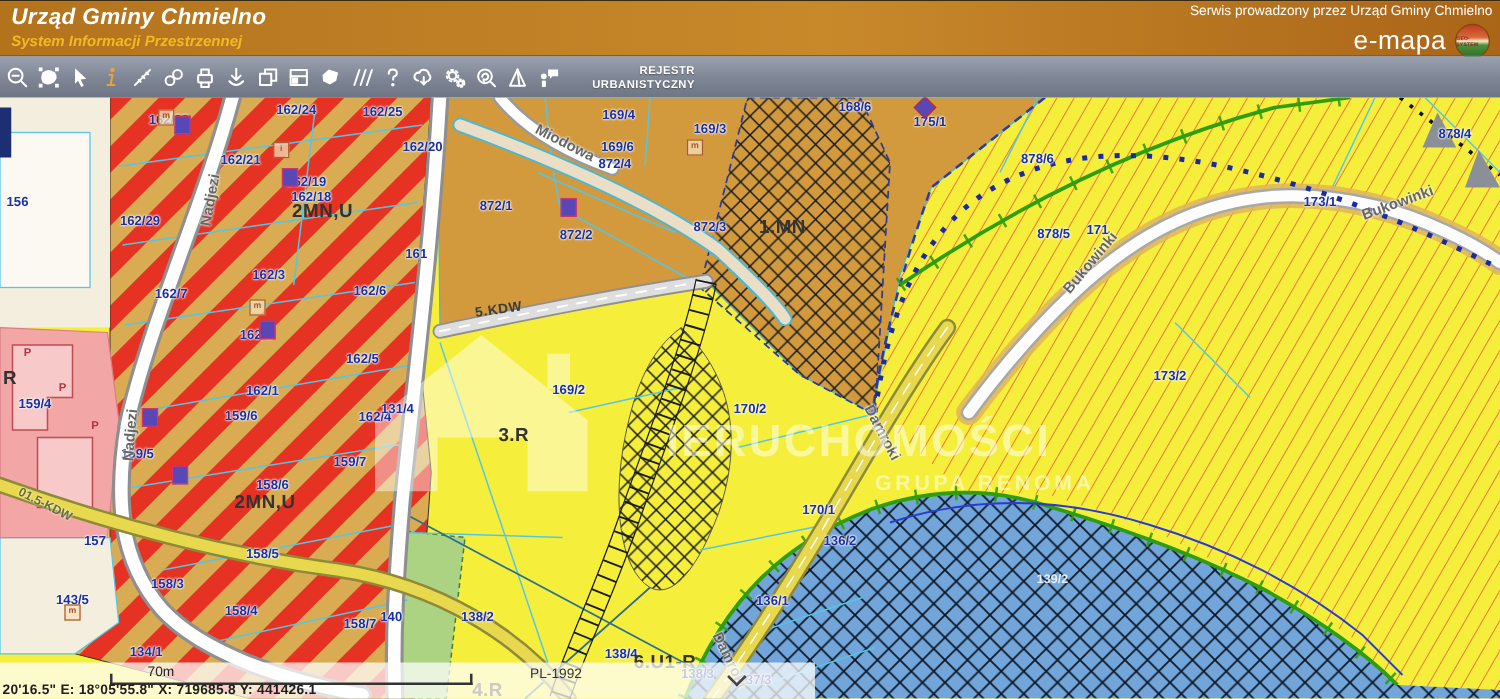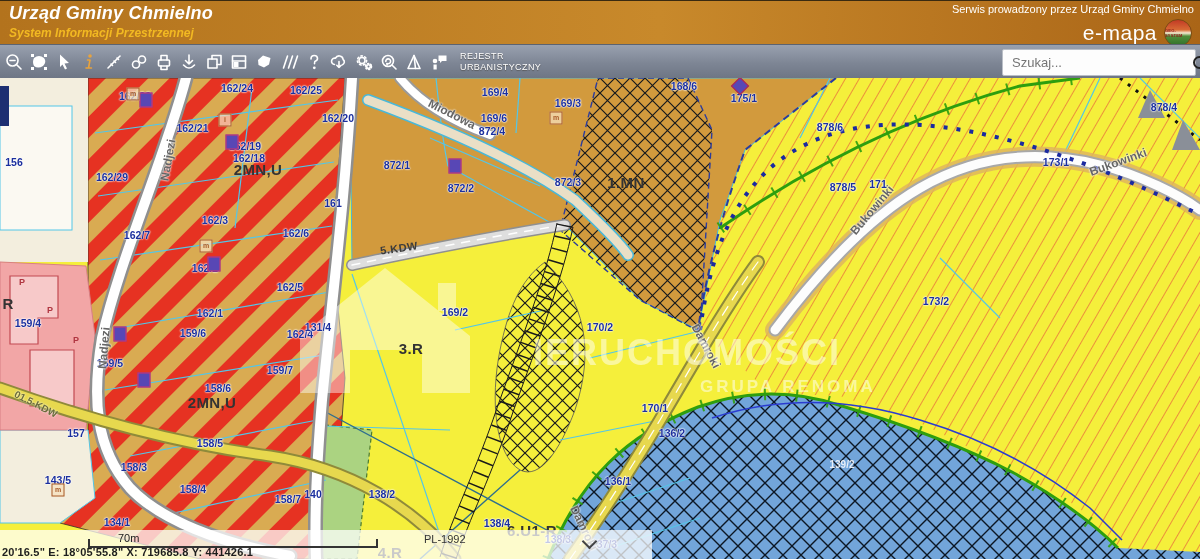--- a/index.html
+++ b/index.html
@@ -24,22 +24,22 @@
   #toolbar{position:absolute;left:0;top:44px;width:1200px;height:34px;
     background:linear-gradient(180deg,#99a1af 0%,#7d8594 55%,#6d7584 100%);
     border-top:1px solid #5c6370;border-bottom:1px solid #4e5560;
     display:flex;align-items:center;}
   .tool-btn{width:22px;height:28px;margin-left:3px;display:flex;align-items:center;justify-content:center;cursor:pointer;flex:0 0 auto;}
   .tool-btn svg{width:20px;height:20px;}
   .tool-btn svg *{stroke:#fff;stroke-width:1.6;fill:none;stroke-linecap:round;stroke-linejoin:round;}
   .tool-btn svg .f{fill:#fff;stroke:none;}
   .tool-btn svg .o{stroke:#e8a33d;}
   .tool-btn svg .of{fill:#e8a33d;stroke:none;}
-  #register-btn{margin-left:10px;width:96px;text-align:left;color:#fff;font-size:9px;
-    font-weight:normal;line-height:1.2;letter-spacing:.4px;cursor:pointer;text-shadow:0 1px 1px #555;}
+  #register-btn{margin-left:10px;width:96px;text-align:right;color:#fff;font-size:9px;
+    font-weight:bold;line-height:1.2;letter-spacing:.4px;cursor:pointer;text-shadow:0 1px 1px #555;}
   #searchbox{position:absolute;right:4px;top:4px;width:192px;height:25px;background:#fdfdfd;
     border:1px solid #b9bec6;border-radius:2px;display:flex;align-items:center;}
   #searchbox input{flex:1;border:none;outline:none;background:transparent;font-size:13px;
     color:#555;padding:0 4px 0 9px;font-family:"Liberation Sans",sans-serif;}
   .mag{position:relative;width:16px;height:16px;margin-right:6px;flex:0 0 auto;cursor:pointer;}
   .mag::before{content:"";position:absolute;left:1px;top:1px;width:9px;height:9px;border:2px solid #222;border-radius:50%;}
   .mag::after{content:"";position:absolute;left:11px;top:11px;width:5px;height:2px;background:#222;transform:rotate(45deg);transform-origin:0 0;}
 
   
   #map{position:absolute;left:0;top:78px;width:1200px;height:481px;overflow:hidden;background:#f5ef3b;cursor:grab;}
@@ -208,24 +208,20 @@
     <div class="tool-btn" title="user-feedback">
         <svg viewBox="0 0 20 20">
           <circle class="f" cx="6" cy="9" r="2.3"></circle>
           <rect class="f" x="4.5" y="12.5" width="3.2" height="5"></rect>
           <path class="f" d="M9.5,3.5 h8 v5.5 h-4.5 l-2,2 v-2 h-1.5 z"></path>
         </svg>
       </div>
     <div id="register-btn">
       <div>REJESTR</div>
       <div>URBANISTYCZNY</div>
-    </div>
-    <div id="searchbox">
-      <input type="text" placeholder="Szukaj..." style="">
-      <span class="mag"></span>
     </div>
   </div>
 
   <div id="map">
     <svg width="1200" height="481" viewBox="0 0 1200 481">
       <defs>
         <pattern id="p-red" patternUnits="userSpaceOnUse" width="30" height="30" patternTransform="rotate(45)">
           <rect width="30" height="30" fill="#d9ab52"></rect>
             <rect width="15" height="30" fill="#e63222"></rect>
         </pattern>

